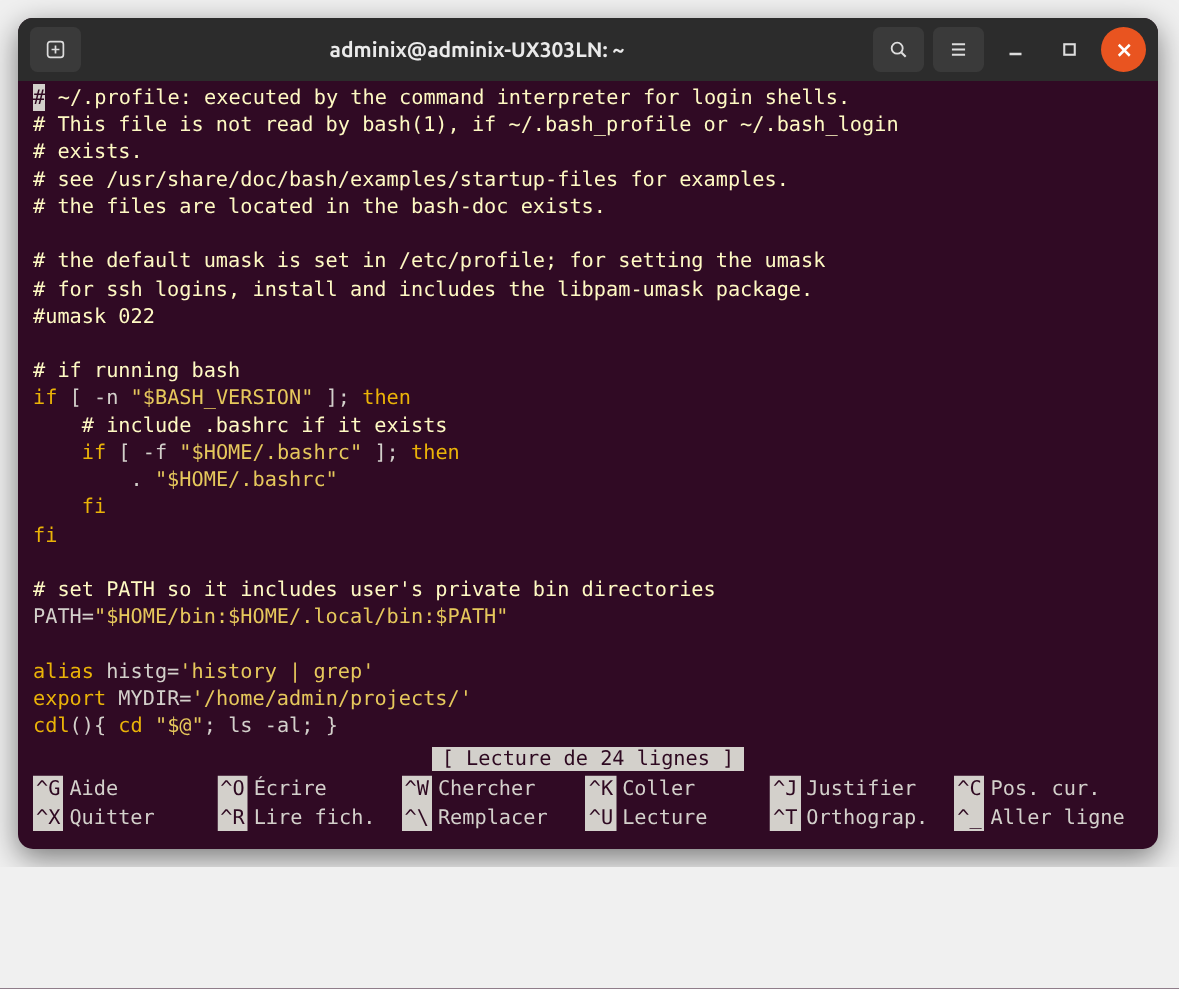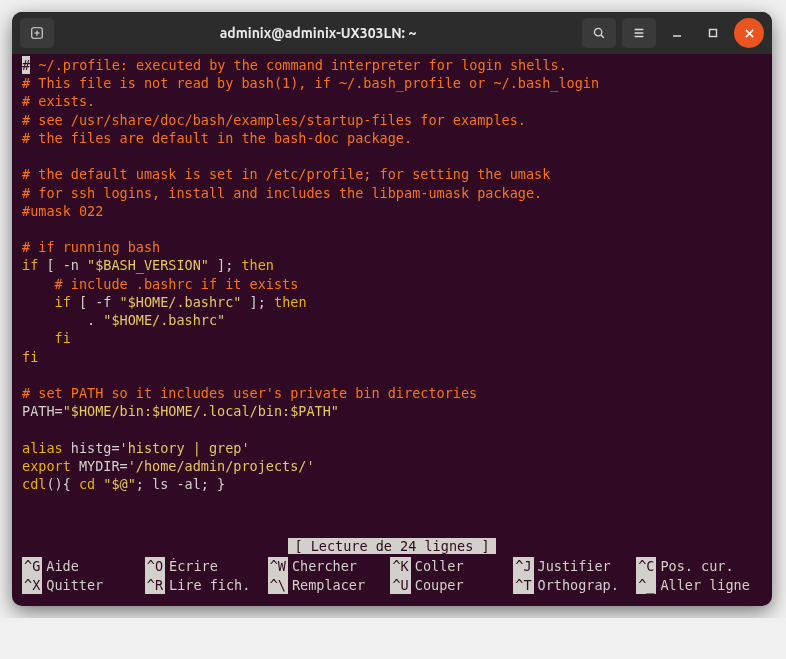--- a/index.html
+++ b/index.html
@@ -63,29 +63,28 @@
     background: #d3d0cb;
     color: #2e0921;
     display:flex;
     font-weight: 500;
     padding: 1px 4px;
     margin-top:2px;
   }
   .nano-header .hleft { width: 45%; padding-left: 12px;}
   .nano-header .hcenter { flex:1; text-align:left; }
   .editor { padding: 2px 4px 4px 4px; white-space: pre; color:#d3d0cb; }
-  .comment { color: #f97316; }
+  .comment { color: #fef9c3; }
   .keyword { color: #eab308; }
   .string { color: #e6c85c; }
   .cursor-row .hash-cursor {
     background:#d3d0cb; color:#2e0921; display:inline-block; width:0.62em;
   }
   .statusbar {
     text-align:center;
-    margin-top: 40px;
   }
   .statusbar span.box {
     background:#d3d0cb; color:#2e0921; padding:0 6px;
   }
   .shortcuts {
     display:flex; flex-wrap: wrap;
     padding: 2px 4px 6px 4px;
     color:#d3d0cb;
     font-size: 13.5px;
   }
@@ -151,21 +150,21 @@
       </div>
     </div>
   </div>
 
   <div class="terminal">
 
     <div class="editor"><span class="cursor-row"><span class="hash-cursor">#</span></span><span class="comment"> ~/.profile: executed by the command interpreter for login shells.</span>
 <span class="comment"># This file is not read by bash(1), if ~/.bash_profile or ~/.bash_login</span>
 <span class="comment"># exists.</span>
 <span class="comment"># see /usr/share/doc/bash/examples/startup-files for examples.</span>
-<span class="comment"># the files are default in the bash-doc package.</span>
+<span class="comment"># the files are located in the bash-doc exists.</span>
 
 <span class="comment"># the default umask is set in /etc/profile; for setting the umask</span>
 <span class="comment"># for ssh logins, install and includes the libpam-umask package.</span>
 <span class="comment">#umask 022</span>
 
 <span class="comment"># if running bash</span>
 <span class="keyword">if</span><span> [ -n </span><span class="string">"$BASH_VERSION"</span><span> ]; </span><span class="keyword">then</span>
 <span class="comment">    # include .bashrc if it exists</span>
 <span class="keyword">    if</span><span> [ -f </span><span class="string">"$HOME/.bashrc"</span><span> ]; </span><span class="keyword">then</span>
 <span>        . </span><span class="string">"$HOME/.bashrc"</span>
@@ -216,21 +215,21 @@
       <div class="sc">
           <span class="key">^R</span>
           <span>Lire fich.</span>
         </div>
       <div class="sc">
           <span class="key">^\</span>
           <span>Remplacer</span>
         </div>
       <div class="sc">
           <span class="key">^U</span>
-          <span>Couper</span>
+          <span>Lecture</span>
         </div>
       <div class="sc">
           <span class="key">^T</span>
           <span>Orthograp.</span>
         </div>
       <div class="sc">
           <span class="key">^_</span>
           <span>Aller ligne</span>
         </div>
     </div>

